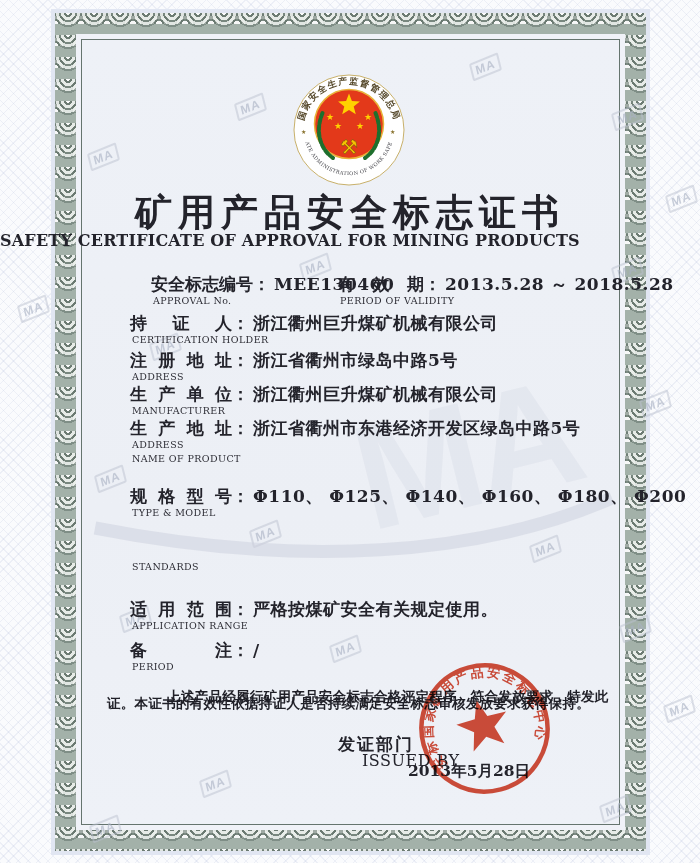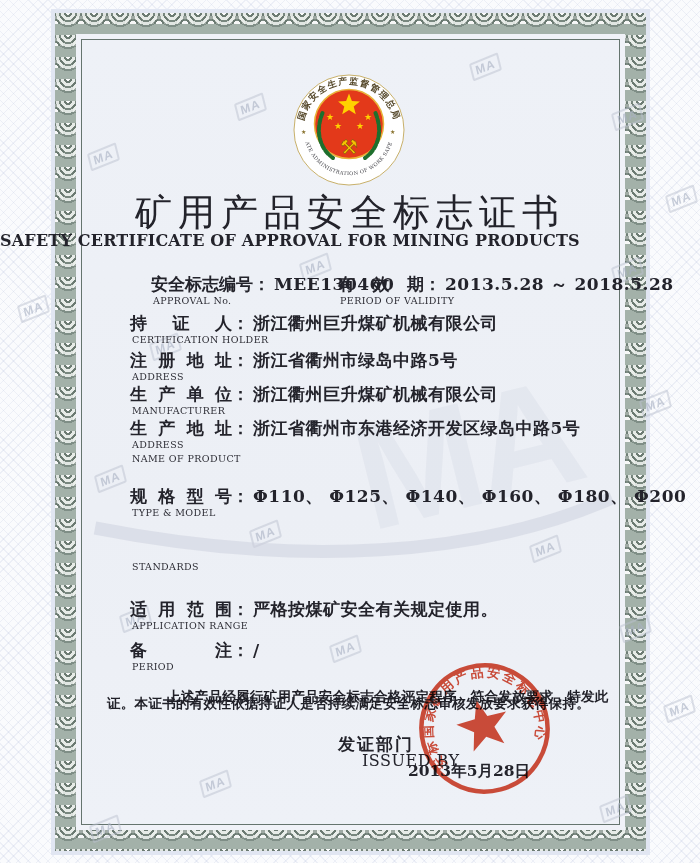--- a/index.html
+++ b/index.html
@@ -35,21 +35,21 @@
   .wm-big{
     position:absolute;left:355px;top:368px;
     font:700 150px "Liberation Sans",sans-serif;color:rgba(196,202,216,.20);
     transform:rotate(-14deg);letter-spacing:-6px;
   }
   .swoosh{position:absolute;left:0;top:0;pointer-events:none;}
   
   .emblem{position:absolute;left:293px;top:74px;width:112px;height:112px;}
   .title{
     position:absolute;left:0;right:0;top:188px;text-align:center;white-space:nowrap;
-    font-size:37px;font-weight:400;letter-spacing:6px;color:#23232b;
+    font-size:37px;font-weight:700;letter-spacing:6px;color:#23232b;
   }
   .subtitle{
     position:absolute;left:0;right:0;top:231px;text-align:left;white-space:nowrap;
     font-size:16px;font-weight:700;letter-spacing:0.2px;color:#23232b;
   }
   
   .field{position:absolute;white-space:nowrap;}
   .main{font-size:17px;font-weight:700;line-height:20px;}
   .lz{display:inline-block;text-align:justify;text-align-last:justify;vertical-align:bottom;}
   .w6{width:102px;} .w4{width:102px;} .w3{width:86px;}

